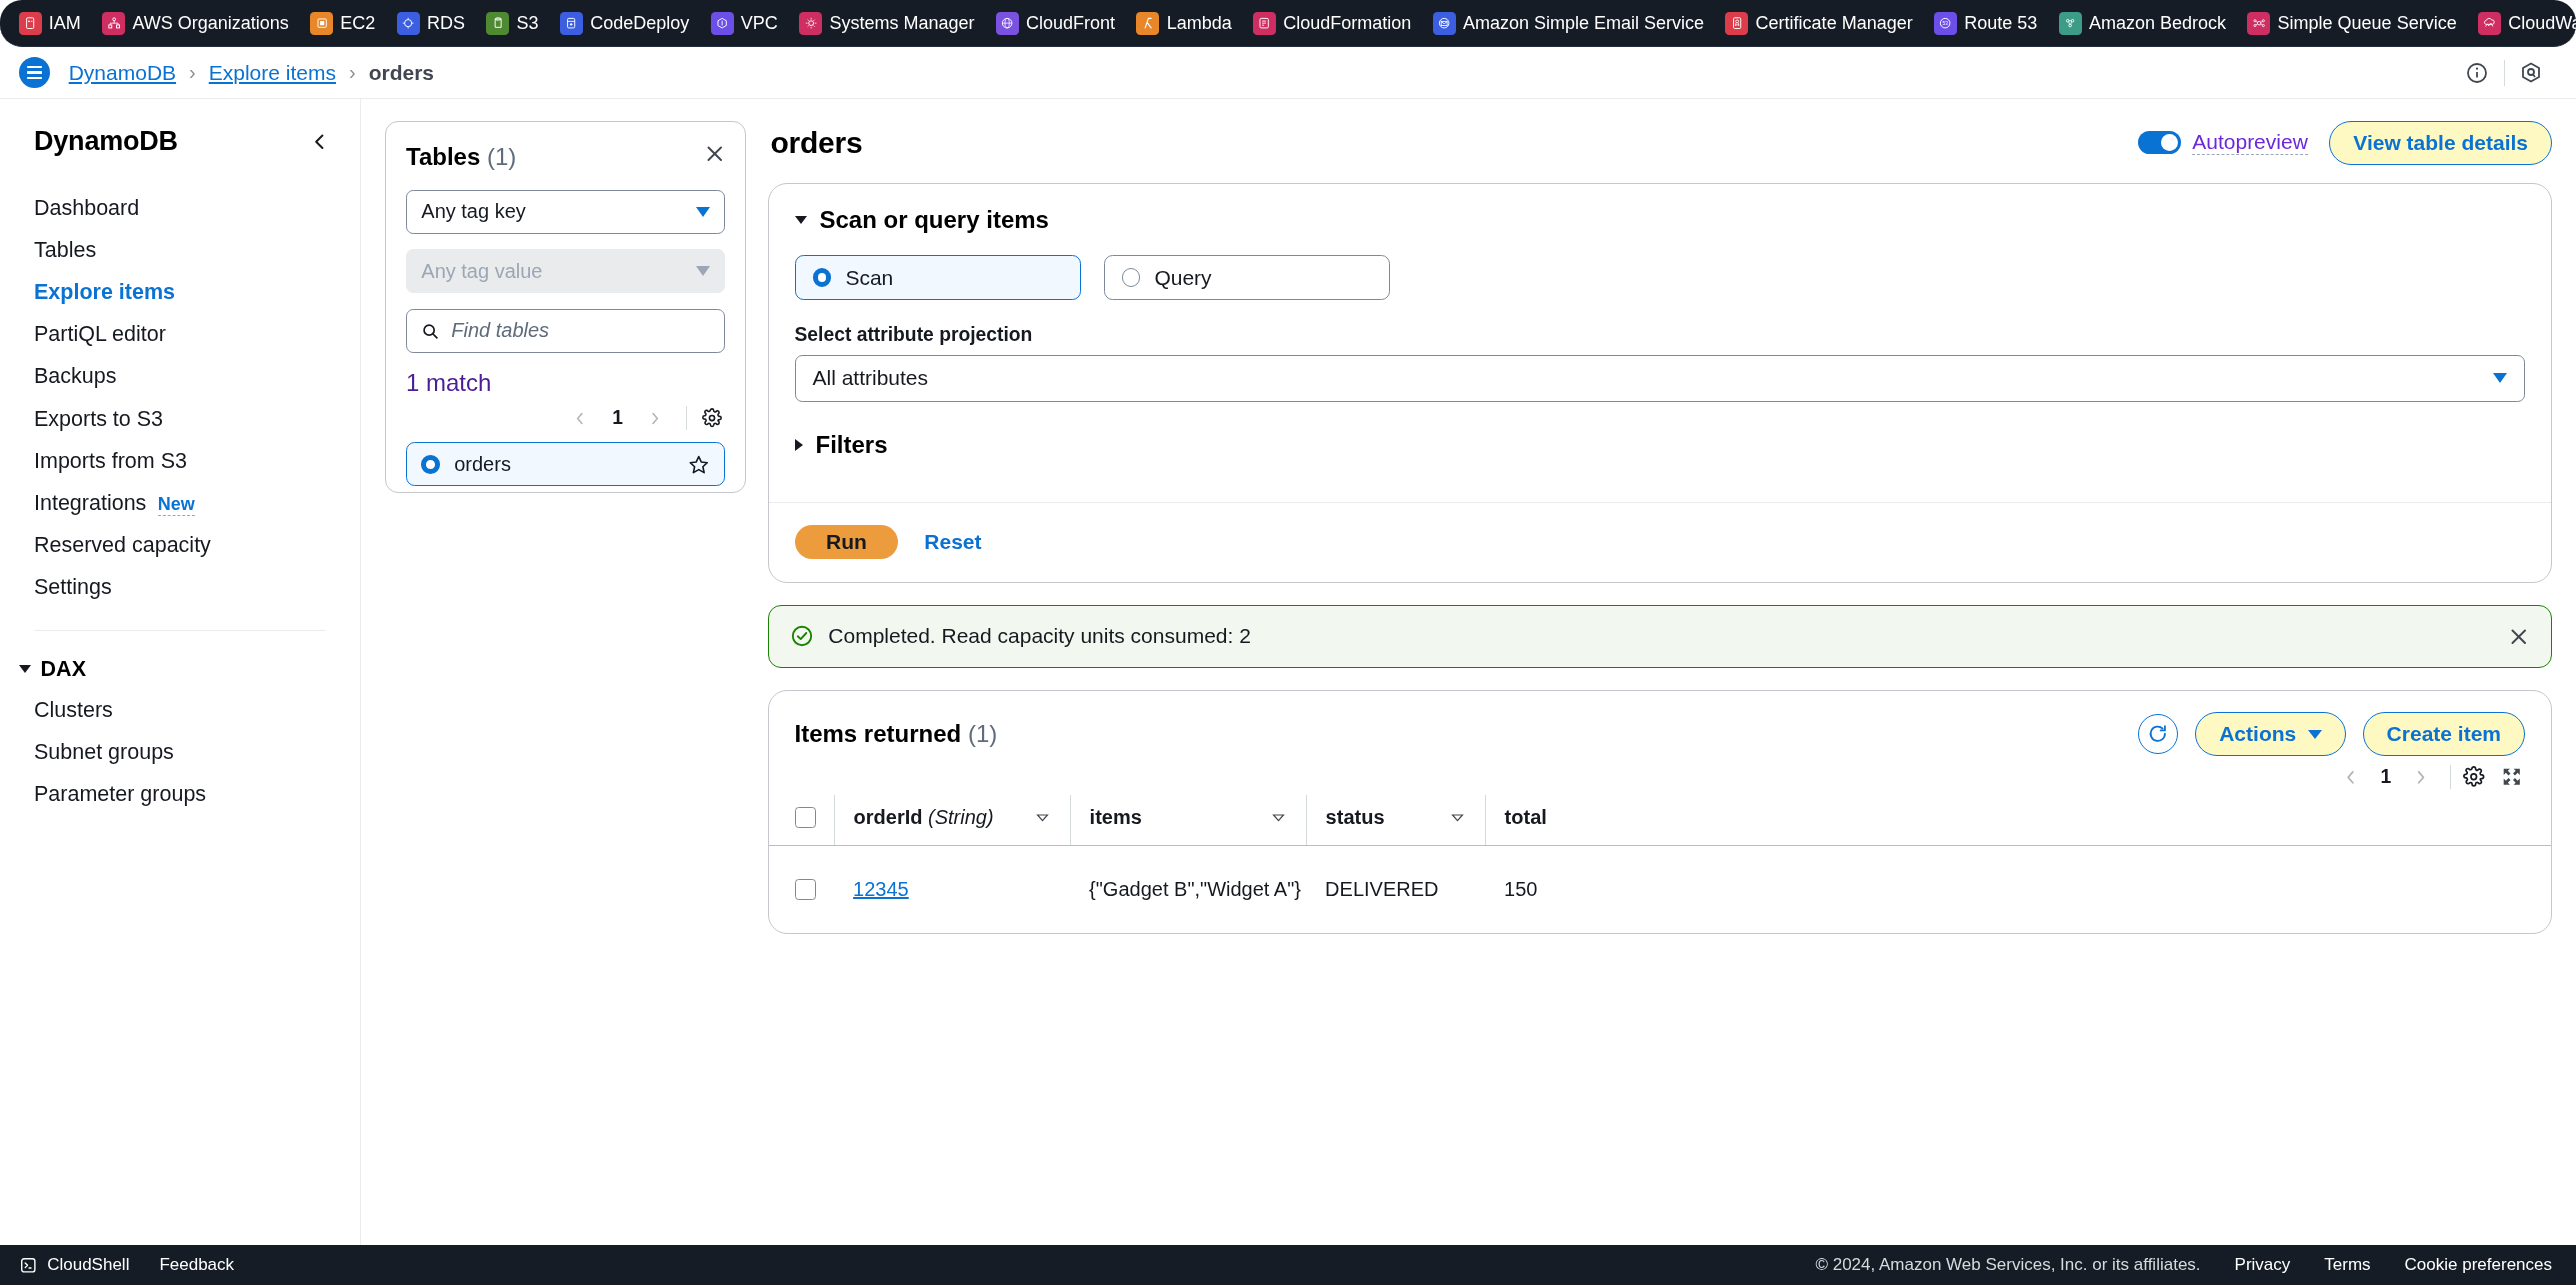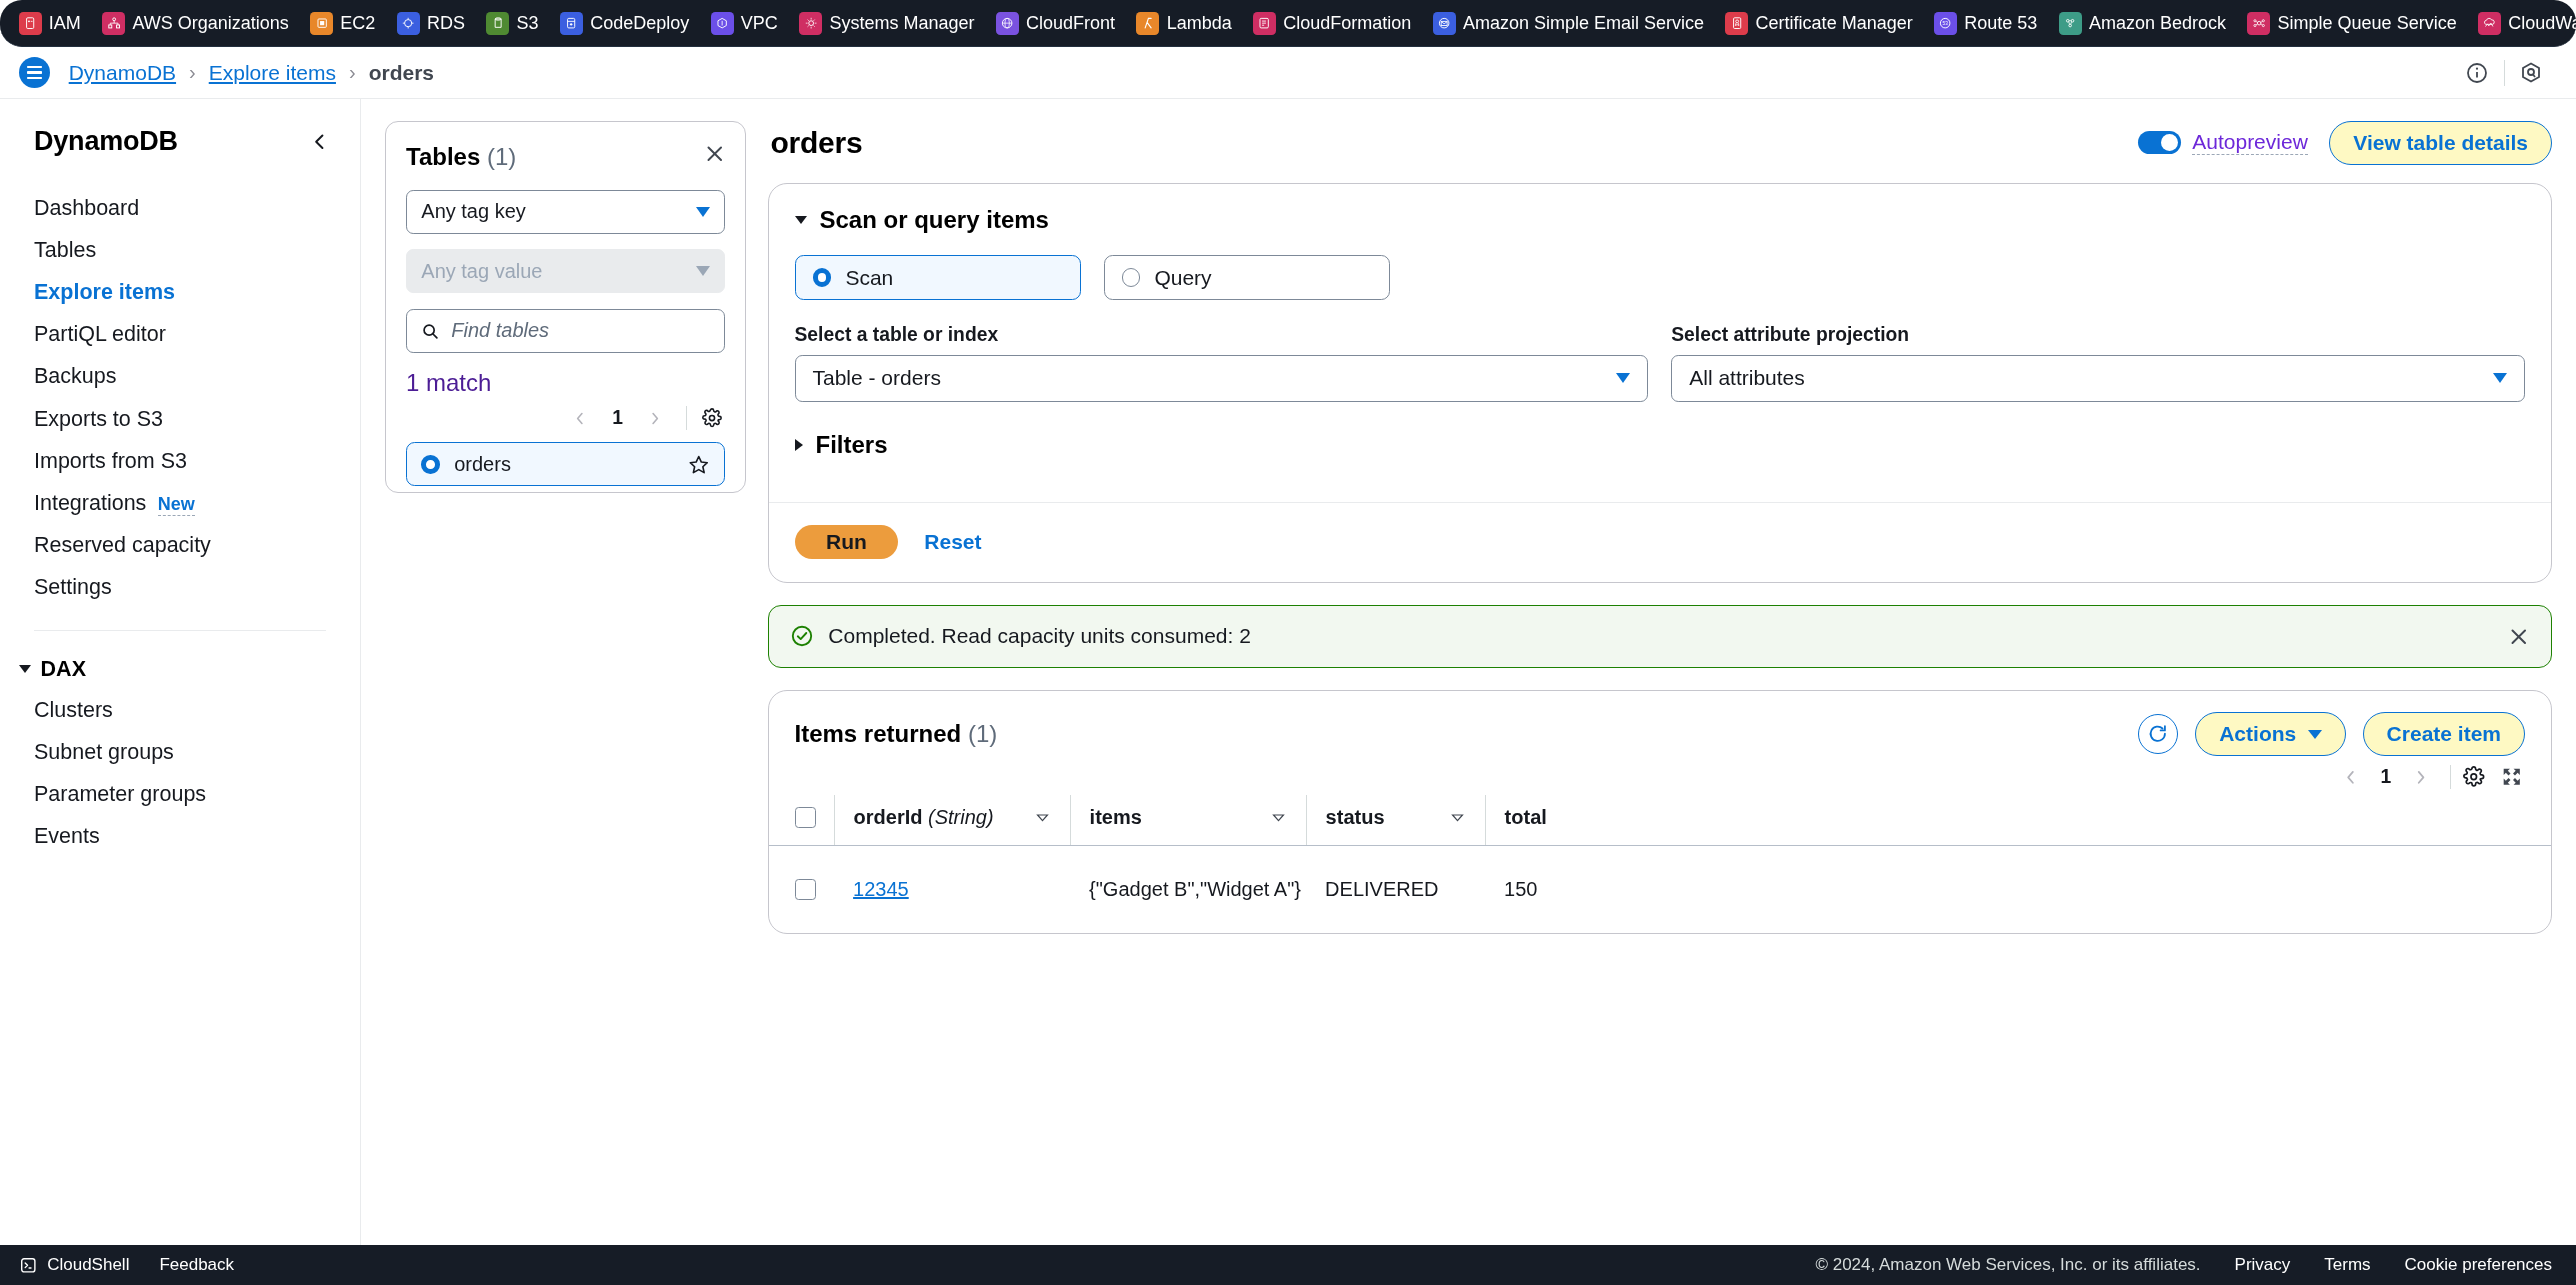--- a/index.html
+++ b/index.html
@@ -506,23 +506,20 @@
     </div>
     <ul class="nav-list" id="daxlist">
         <li class="nav-item">
           <span>Clusters</span>
         </li>
         <li class="nav-item">
           <span>Subnet groups</span>
         </li>
         <li class="nav-item">
           <span>Parameter groups</span>
-        </li>
-        <li class="nav-item">
-          <span>Events</span>
         </li>
       </ul>
   </nav>
 
   <div class="content">
 
     <aside class="tables-panel">
       <div class="tp-head">
         <div class="tp-title">
           <span style="font-weight:700;color:#000">Tables</span>
@@ -606,27 +603,20 @@
             <div class="radio-card sel-rc">
               <span class="radio-on"></span>
               <span class="rc-lbl">Scan</span>
             </div>
             <div class="radio-card">
               <span class="radio-off"></span>
               <span class="rc-lbl">Query</span>
             </div>
           </div>
           <div class="field-row">
-            <div class="field">
-              <div class="field-lbl">Select a table or index</div>
-              <div class="field-sel">
-                <span>Table - orders</span>
-                <span class="caret" style="margin-left:auto;width:0;height:0;border-left:7.9px solid transparent;border-right:7.9px solid transparent;border-top:10px solid #0972d3;"></span>
-              </div>
-            </div>
             <div class="field">
               <div class="field-lbl">Select attribute projection</div>
               <div class="field-sel">
                 <span>All attributes</span>
                 <span class="caret" style="margin-left:auto;width:0;height:0;border-left:7.9px solid transparent;border-right:7.9px solid transparent;border-top:10px solid #0972d3;"></span>
               </div>
             </div>
           </div>
           <div class="filters-row">
             <div class="sec-title">

